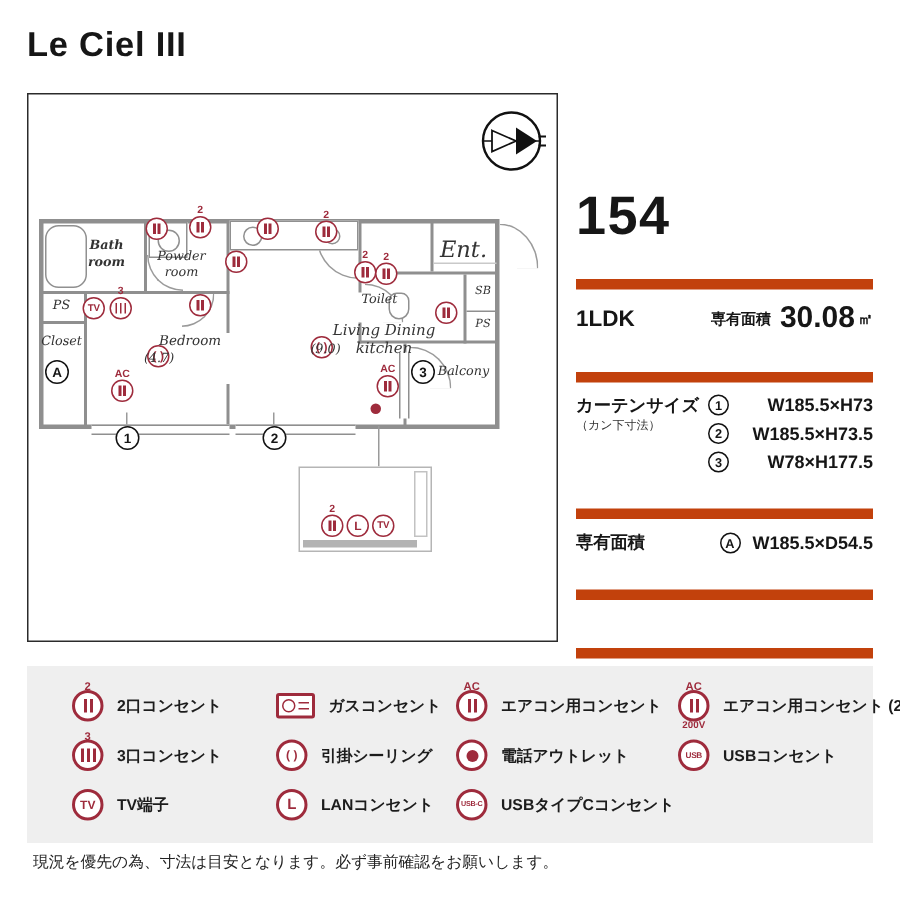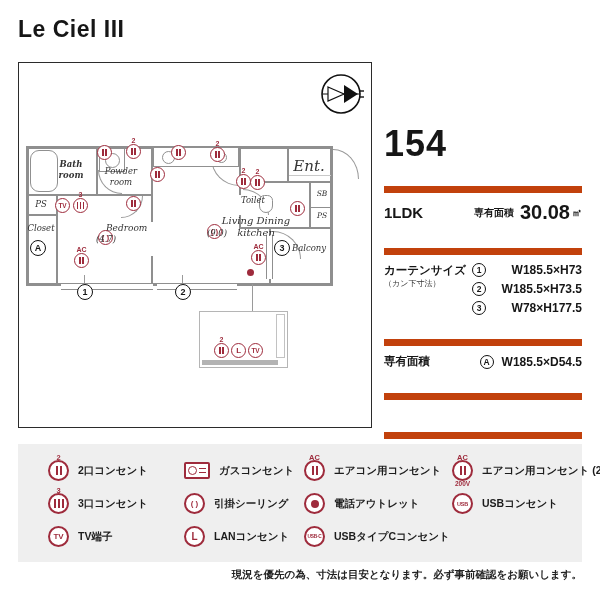--- a/index.html
+++ b/index.html
@@ -61,21 +61,21 @@
   .ic .sup{position:absolute;top:-8px;left:50%;transform:translateX(-50%);font-weight:bold;font-size:7.5px;color:var(--red);line-height:1;}
   .ic .sub{position:absolute;bottom:-8px;left:50%;transform:translateX(-50%);font-weight:bold;font-size:6.5px;color:var(--red);line-height:1;}
   .ic.t{font-weight:bold;font-size:8px;color:var(--red);white-space:pre;}
   .ic.tiny{font-size:5.5px;letter-spacing:-.2px;}
   .ic.xtiny{font-size:4.8px;letter-spacing:-.2px;}
   .ic.dot::after{content:"";width:8px;height:8px;border-radius:50%;background:var(--red);}
   .gasic{position:relative;width:26px;height:17px;border:2px solid var(--red);border-radius:2px;background:#fff;display:flex;align-items:center;gap:2px;padding:0 2px;flex:none;}
   .gasic .gc{width:9px;height:9px;border:1.8px solid var(--red);border-radius:50%;flex:none;}
   .gasic .gl{width:7px;height:5px;border-top:1.6px solid var(--red);border-bottom:1.6px solid var(--red);}
   
-  .note{position:absolute;left:22px;top:568px;width:560px;text-align:right;font-size:10.5px;font-weight:bold;color:#222;}
+  .note{position:absolute;left:22px;top:568px;width:560px;text-align:left;font-size:10.5px;font-weight:normal;color:#222;}
 </style>
 </head>
 <body>
 
 <div class="title">Le Ciel III</div>
 
 <div class="plan">
 
   <div style="left:300px;top:8px;width:46px;height:46px;">
     <svg width="46" height="46" viewBox="0 0 46 46">

